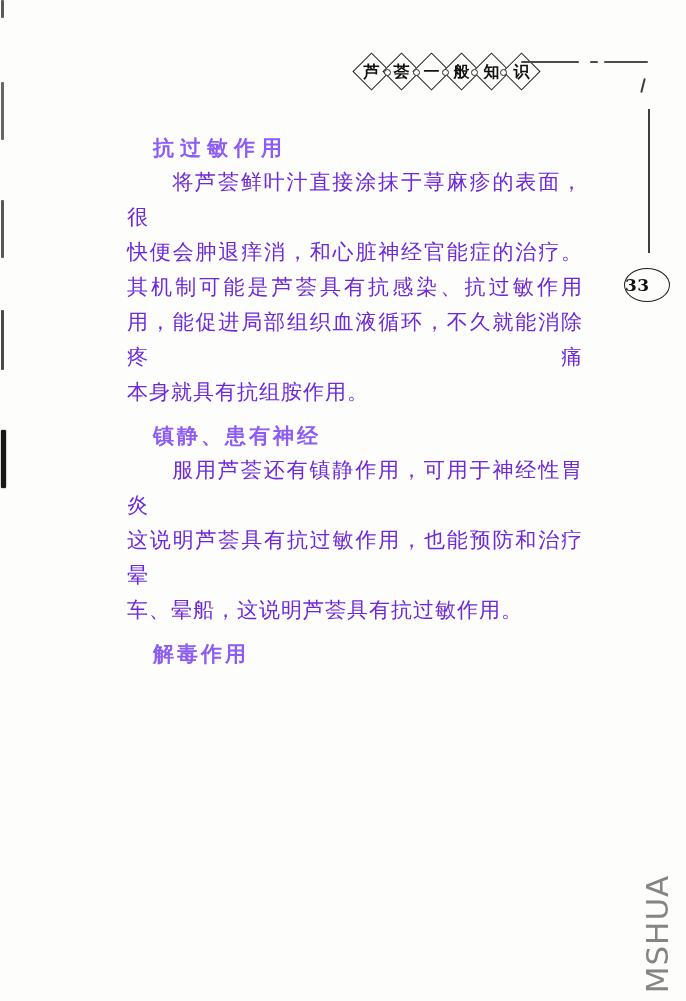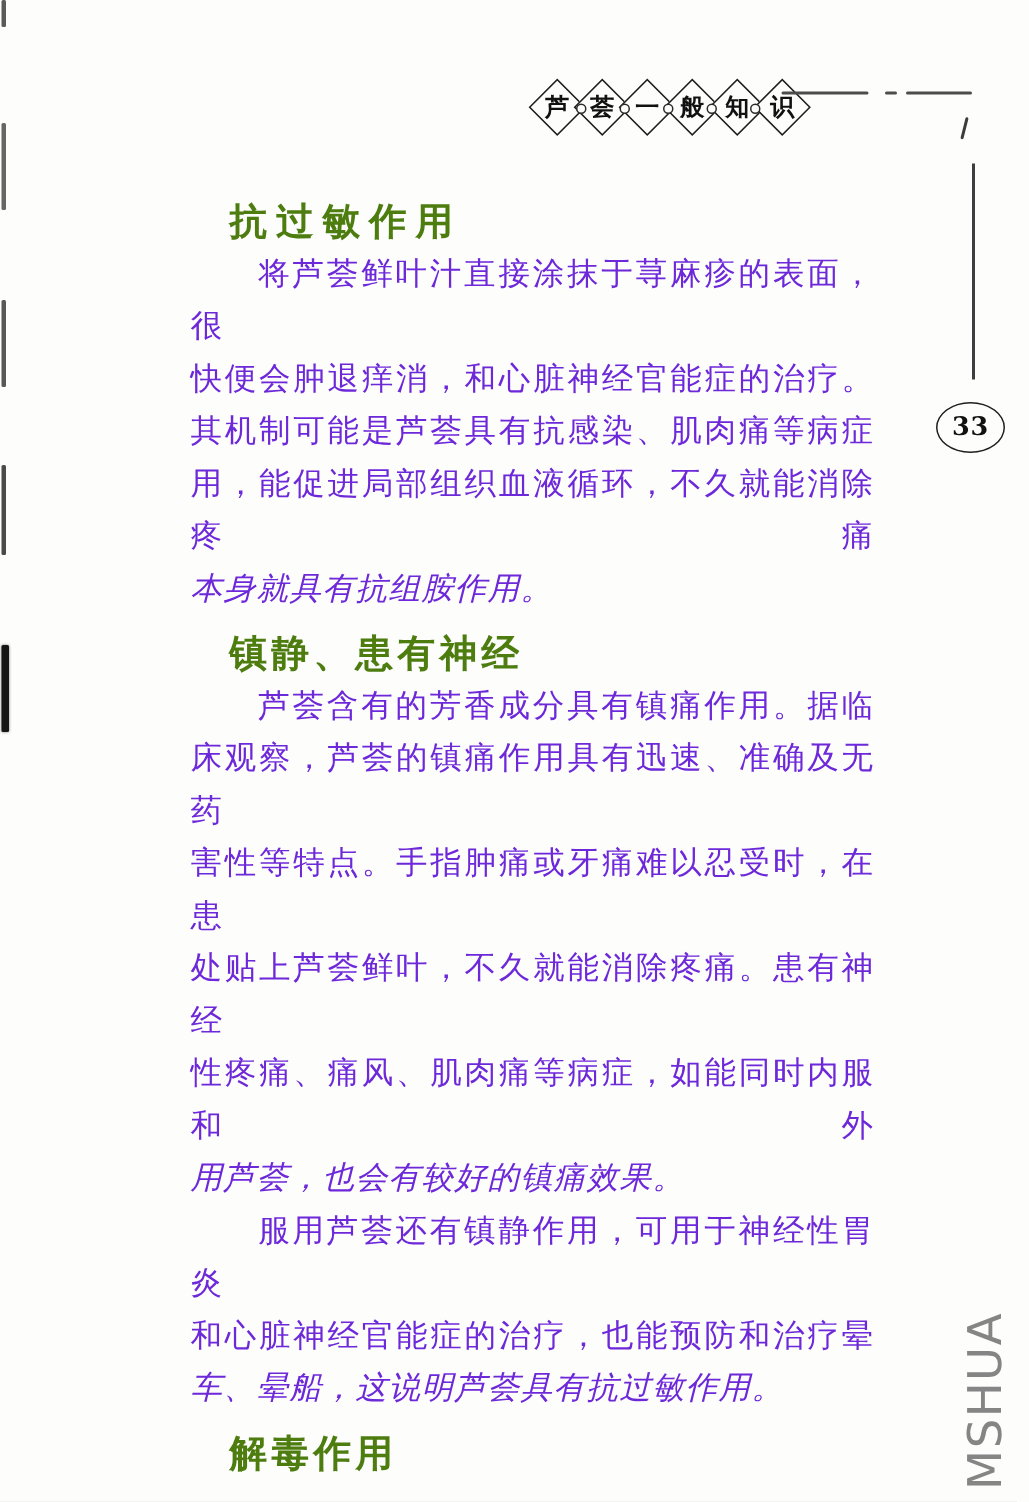--- a/index.html
+++ b/index.html
@@ -62,46 +62,46 @@
   
   .side-rule{
     position:absolute;left:648px;top:109px;width:2px;height:144px;
     background:#3e3e3e;
   }
 
   
   .page-number-badge{
     position:absolute;left:624px;top:268px;width:44px;height:32px;
     border:1.8px solid #1f1f1f;border-radius:50%;
-    display:flex;align-items:center;justify-content:center;
+    display:flex;align-items:center;
   }
   .page-number-badge .num{
     font-size:17px;font-weight:bold;color:#111;
     font-family:"DejaVu Serif","Liberation Serif",serif;
     letter-spacing:0.5px;
   }
 
   
   .content{
     position:absolute;left:127px;top:130px;width:456px;
   }
   .heading{
-    font-size:25px;font-weight:bold;line-height:35px;
-    padding-left:26px;letter-spacing:6px;color:#4d7c0f;
+    font-size:21px;font-weight:bold;line-height:35px;
+    padding-left:26px;letter-spacing:6px;color:#8b5cf6;
     white-space:nowrap;
   }
   .heading.tight{letter-spacing:3px;}
   .heading.mt{margin-top:8px;}
   .bodyline{
     font-size:21px;line-height:35px;letter-spacing:1px;
     text-align:justify;text-align-last:justify;
     color:#6d28d9;
   }
   .bodyline.first{text-indent:2.15em;}
-  .bodyline.end{text-align-last:left;font-style:italic;}
+  .bodyline.end{text-align-last:left;}
 
   
   .watermark{
     position:absolute;left:597px;top:915px;width:120px;height:38px;
     transform:rotate(-90deg);
     font-family:"DejaVu Sans","Liberation Sans",sans-serif;
     font-size:31px;color:#858585;letter-spacing:1px;
     text-align:center;line-height:38px;
   }
 </style>
@@ -154,37 +154,29 @@
   <div class="page-number-badge">
     <span class="num">33</span>
   </div>
 
   <div class="content">
 
     <div class="heading">抗过敏作用</div>
     <div>
       <div class="bodyline first">将芦荟鲜叶汁直接涂抹于荨麻疹的表面，很</div>
       <div class="bodyline">快便会肿退痒消，和心脏神经官能症的治疗。</div>
-      <div class="bodyline">其机制可能是芦荟具有抗感染、肌肉痛等病症</div>
+      <div class="bodyline">其机制可能是芦荟具有抗感染、抗过敏作用</div>
       <div class="bodyline">用，能促进局部组织血液循环，不久就能消除疼痛</div>
       <div class="bodyline end">本身就具有抗组胺作用。</div>
     </div>
 
     <div class="heading tight mt">镇静、患有神经</div>
     <div>
-      <div class="bodyline first">芦荟含有的芳香成分具有镇痛作用。据临</div>
-      <div class="bodyline">床观察，芦荟的镇痛作用具有迅速、准确及无药</div>
-      <div class="bodyline">害性等特点。手指肿痛或牙痛难以忍受时，在患</div>
-      <div class="bodyline">处贴上芦荟鲜叶，不久就能消除疼痛。患有神经</div>
-      <div class="bodyline">性疼痛、痛风、肌肉痛等病症，如能同时内服和外</div>
-      <div class="bodyline end">用芦荟，也会有较好的镇痛效果。</div>
-    </div>
-    <div>
       <div class="bodyline first">服用芦荟还有镇静作用，可用于神经性胃炎</div>
-      <div class="bodyline">和心脏神经官能症的治疗，也能预防和治疗晕</div>
+      <div class="bodyline">这说明芦荟具有抗过敏作用，也能预防和治疗晕</div>
       <div class="bodyline end">车、晕船，这说明芦荟具有抗过敏作用。</div>
     </div>
 
     <div class="heading tight mt">解毒作用</div>
 
   </div>
 
   <div class="watermark">MSHUA</div>
 
 </div>

